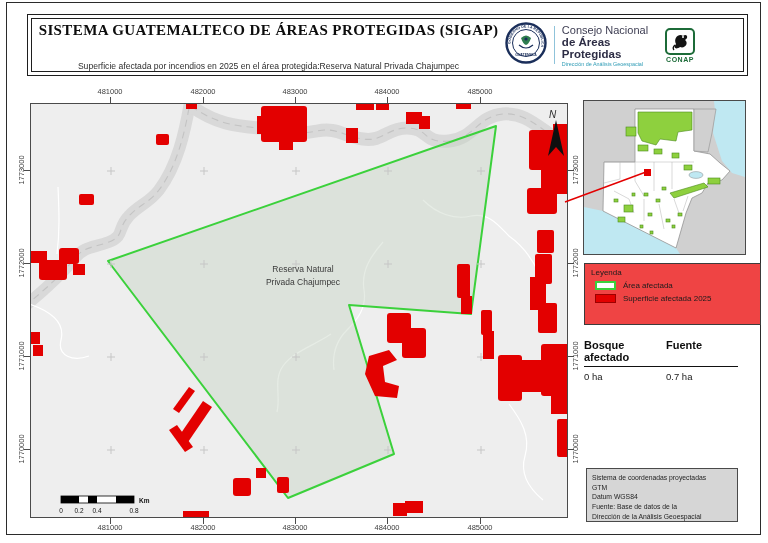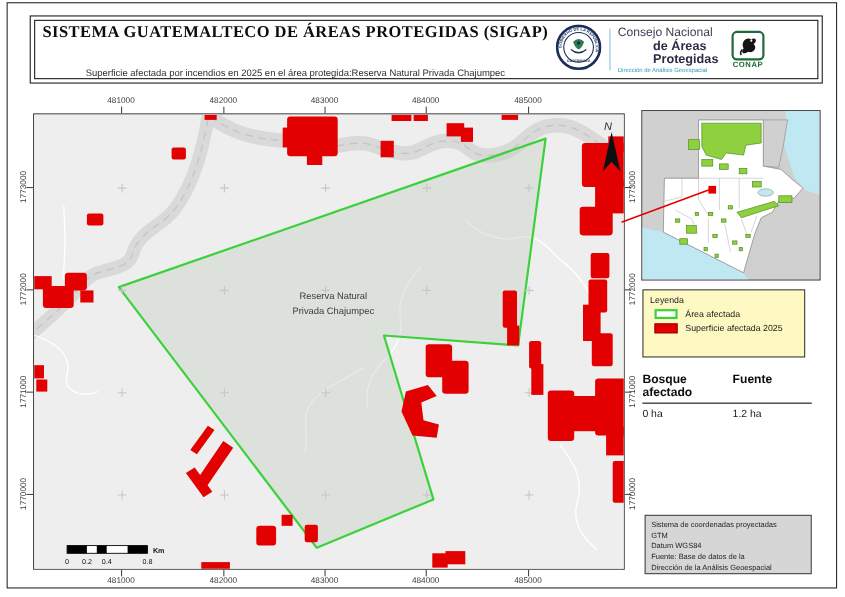--- a/index.html
+++ b/index.html
@@ -9,36 +9,36 @@
 
   
   #header-box { position:absolute; left:27px; top:14px; width:721px; height:62px; border:1.2px solid #1e1e1e; background:#fff; }
   #header-inner { position:absolute; left:3px; top:3px; right:3px; bottom:3px; border:1px solid #1e1e1e; display:flex; align-items:center; }
   #title-block { flex:1; text-align:center; padding-top:2px; }
   #map-title { font-family:"Liberation Serif", serif; font-weight:bold; font-size:15px; letter-spacing:.4px; color:#0d0d0d; }
   #map-subtitle { font-size:8.6px; color:#2e2e2e; margin-top:22px; }
   #logo-block { width:238px; display:flex; align-items:center; gap:7px; padding-right:48px; }
   #org-sep { width:1px; height:38px; background:#8fc3da; }
   #org-text .l1 { font-size:11px; color:#3d3d52; }
-  #org-text .l2 { font-size:11.5px; font-weight:bold; color:#2c2c44;margin-left:32px; }
+  #org-text .l2 { font-size:11.5px; font-weight:bold; color:#2c2c44; }
   #org-text .l3 { font-size:5.4px; color:#2e9bb5; margin-top:1px; }
   #conap-box { text-align:center; }
   #conap-frame { width:30px; height:27px; border:2px solid #1c6b38; border-radius:5px; display:flex; align-items:center; justify-content:center; background:#fff; margin:0 auto; }
   #conap-label { font-size:7px; font-weight:bold; color:#1c6b38; letter-spacing:.5px; margin-top:1px; }
 
   
   #map-frame { position:absolute; left:30px; top:103px; width:538px; height:415px; border:1px solid #4a4a4a; background:#eeeeee; overflow:hidden; }
   .xtick-label { position:absolute; transform:translateX(-50%); font-size:7.5px; color:#3c3c3c; }
   .ytick-label { position:absolute; transform:translate(-50%,-50%) rotate(-90deg); font-size:7.5px; color:#3c3c3c; }
   .tickmark-v { position:absolute; width:1px; height:6px; background:#4a4a4a; }
   .tickmark-h { position:absolute; width:6px; height:1px; background:#4a4a4a; }
 
   
   #inset-box { position:absolute; left:583px; top:100px; width:163px; height:155px; border:1px solid #4a4a4a; background:#d0d0d0; }
-  #legend-box { position:absolute; left:584px; top:263px; width:148px; height:62px; background:#fef9c3; border:1px solid #3c3c3c; padding:4px 6px; }
+  #legend-box { position:absolute; left:584px; top:263px; width:177px; height:62px; background:#ef4444; border:1px solid #3c3c3c; padding:4px 6px; }
   #legend-title { font-size:8px; color:#1c1c1c; }
   .legend-row { display:flex; align-items:center; gap:7px; margin-top:4px; margin-left:4px; }
   .legend-swatch { width:21px; height:9px; }
   .swatch-protected { background:#fff; border:2px solid #3bd13b; }
   .swatch-fire { background:#e30000; border:1px solid #9d0000; }
   .legend-label { font-size:8px; color:#1c1c1c; }
   #stats-box { position:absolute; left:584px; top:339px; width:154px; }
   #stats-header { display:flex; font-size:11px; font-weight:bold; color:#0e0e0e; border-bottom:1.5px solid #111; padding-bottom:3px; }
   #stats-header .c1 { width:82px; }
   #stats-values { display:flex; font-size:9.5px; color:#1a1a1a; margin-top:4px; }
@@ -302,21 +302,21 @@
     </div>
   </div>
 
   <div id="stats-box">
     <div id="stats-header">
       <span class="c1">Bosque afectado</span>
       <span class="c2">Fuente</span>
     </div>
     <div id="stats-values">
       <span class="c1">0 ha</span>
-      <span class="c2">1.2 ha</span>
+      <span class="c2">0.7 ha</span>
     </div>
   </div>
 
   <div id="source-box">
     <div>Sistema de coordenadas proyectadas</div>
     <div>GTM</div>
     <div>Datum WGS84</div>
     <div>Fuente: Base de datos de la</div>
     <div>Dirección de la Análisis Geoespacial</div>
   </div>

